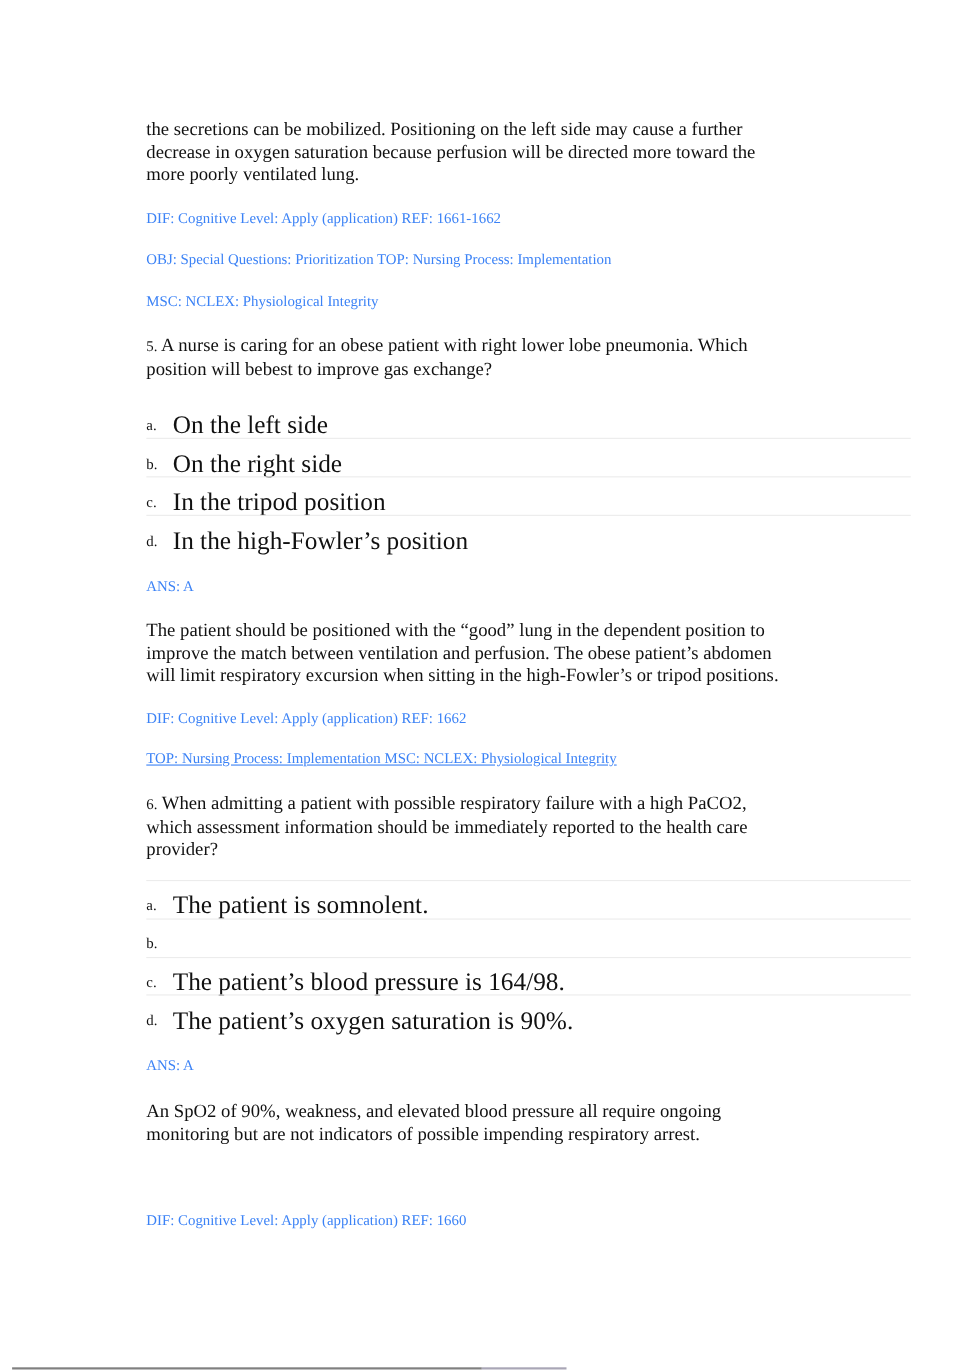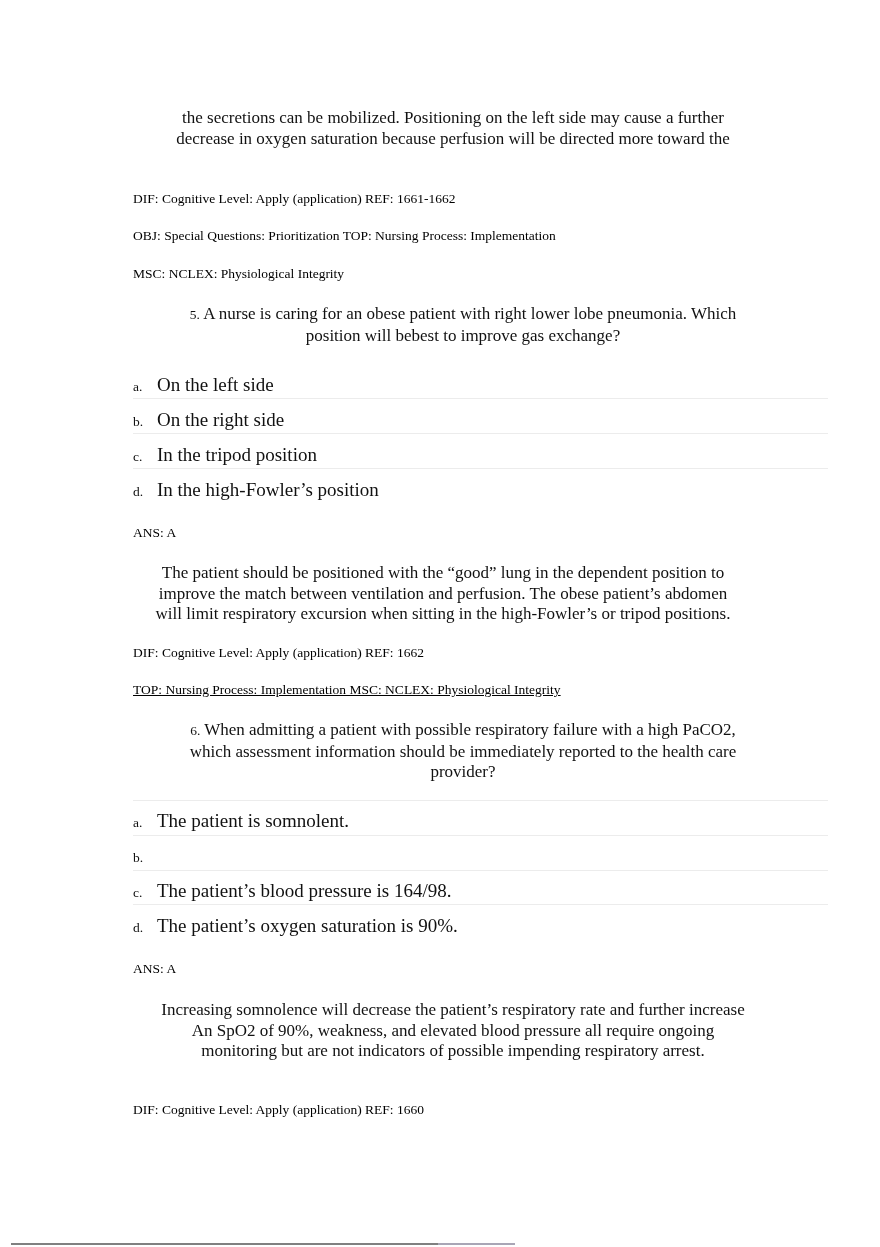--- a/index.html
+++ b/index.html
@@ -1,34 +1,35 @@
 <!DOCTYPE html>
 <html><head>
 <meta charset="utf-8">
 <style>
   html, body { margin: 0; padding: 0; background: #ffffff; }
   body { width: 880px; height: 1247px; position: relative; overflow: hidden;
          font-family: "Liberation Serif", serif; color: #111; }
-  .abs { position: absolute; text-align: center; }
+  .abs { position: absolute; }
   .body-text { font-size: 17px; line-height: 20.5px; left: 133px; width: 640px; }
-  .meta { font-size: 13.5px; left: 133px; color: #000000; }
+  .meta { font-size: 13.5px; left: 133px; color: #3b82f6; }
   .q-num { font-size: 13.5px; }
   .opt { position: absolute; left: 133px; width: 695px; height: 34px; }
   .opt .letter { position: absolute; left: 0; top: 11px; font-size: 13.5px; }
-  .opt .text { position: absolute; left: 24px; top: 6px; font-size: 19px; }
+  .opt .text { position: absolute; left: 24px; top: 6px; font-size: 23px; }
   .rule { position: absolute; left: 133px; width: 695px; height: 1px; background: #ececec; }
   .footer-line { position: absolute; left: 11px; top: 1243px; width: 427px; height: 2px; background: #808080; }
   .footer-line2 { position: absolute; left: 438px; top: 1243px; width: 77px; height: 2px; background: #a9a6b6; }
 </style>
 </head>
 <body>
 
 <div class="abs body-text" style="top:108px;">
   <div>the secretions can be mobilized. Positioning on the left side may cause a further</div>
   <div>decrease in oxygen saturation because perfusion will be directed more toward the</div>
+  <div>more poorly ventilated lung.</div>
 </div>
 <div class="abs meta" style="top:191px;">DIF: Cognitive Level: Apply (application) REF: 1661-1662</div>
 <div class="abs meta" style="top:228px;">OBJ: Special Questions: Prioritization TOP: Nursing Process: Implementation</div>
 <div class="abs meta" style="top:266px;">MSC: NCLEX: Physiological Integrity</div>
 
 <div class="abs body-text" style="top:304px; width:660px;">
   <div><span class="q-num">5.</span> <span>A nurse is caring for an obese patient with right lower lobe pneumonia. Which</span></div>
   <div>position will bebest to improve gas exchange?</div>
 </div>
 
@@ -84,20 +85,19 @@
 </div>
 <div class="rule" style="top:904px;"></div>
 <div class="opt" style="top:909px;">
   <span class="letter">d.</span>
   <span class="text">The patient’s oxygen saturation is 90%.</span>
 </div>
 
 <div class="abs meta" style="top:961px;">ANS: A</div>
 
 <div class="abs body-text" style="top:1000px; width:640px;">
-  <div>Increasing somnolence will decrease the patient’s respiratory rate and further increase</div>
   <div>An SpO2 of 90%, weakness, and elevated blood pressure all require ongoing</div>
   <div>monitoring but are not indicators of possible impending respiratory arrest.</div>
 </div>
 <div class="abs meta" style="top:1102px;">DIF: Cognitive Level: Apply (application) REF: 1660</div>
 
 <div class="footer-line"></div>
 <div class="footer-line2"></div>
 
 </body></html>

